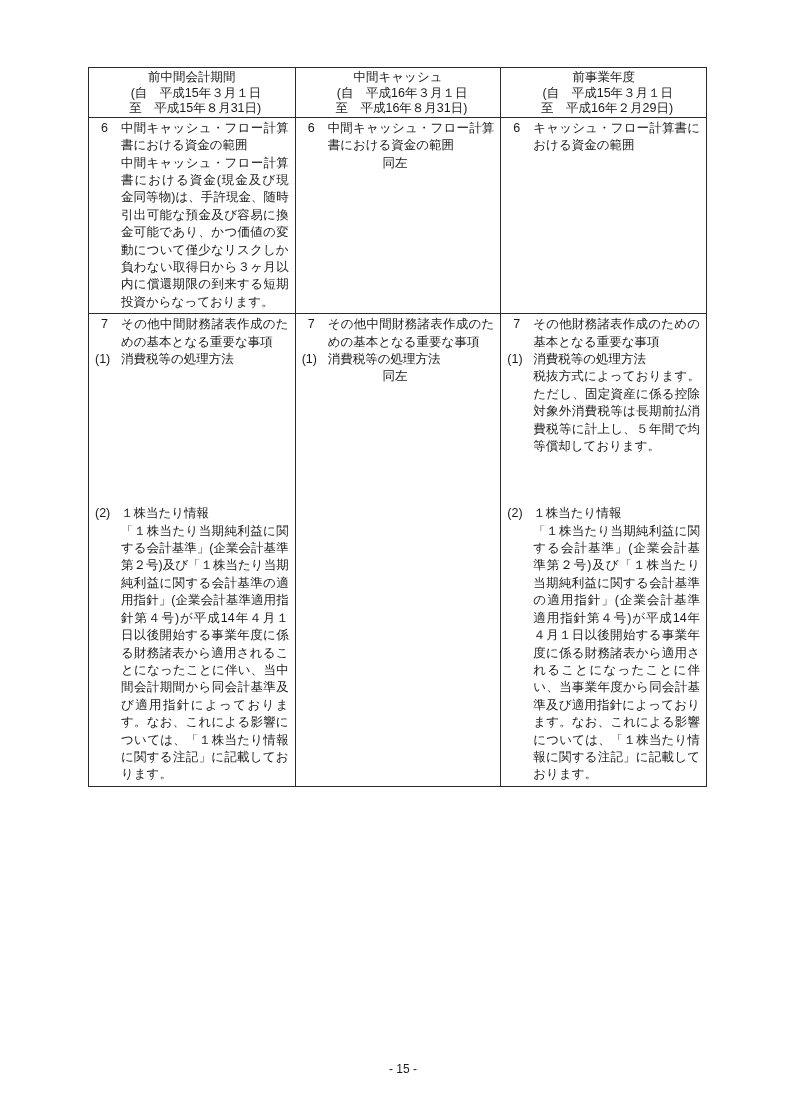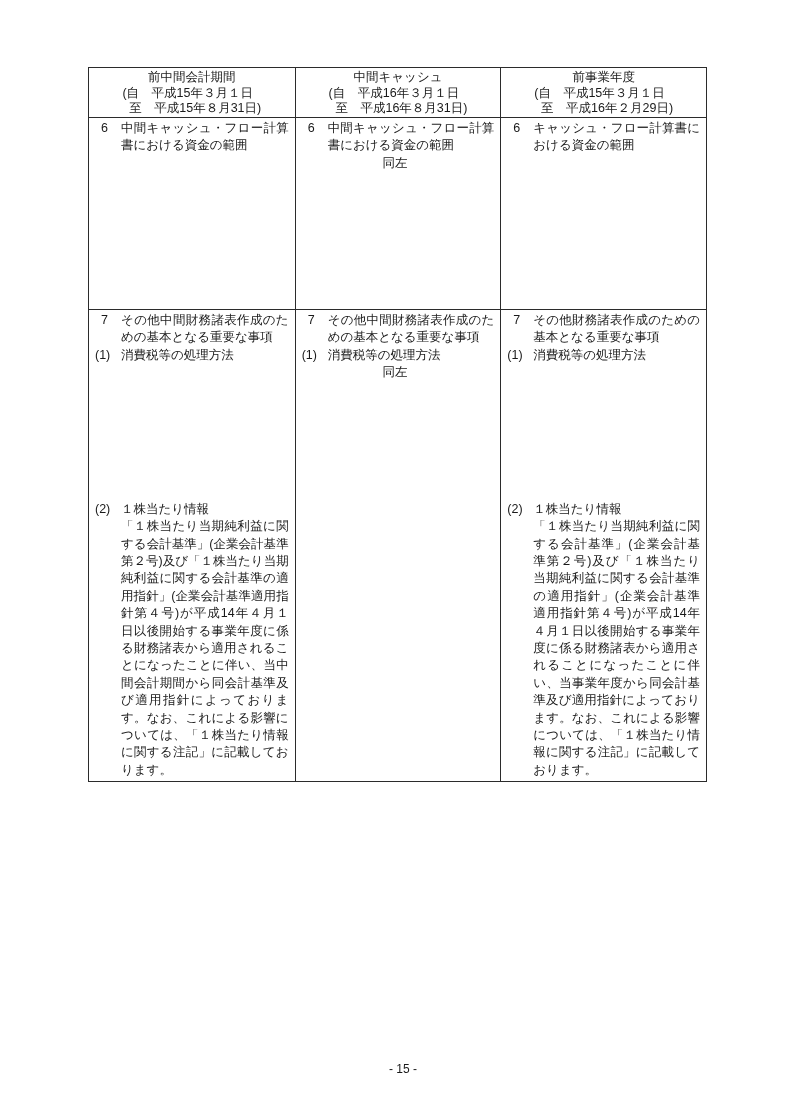--- a/index.html
+++ b/index.html
@@ -50,21 +50,21 @@
     text-align: center;
     line-height: 15.6px;
     min-height: 47px;
     padding: 2px 2px 0 2px;
   }
   .hdr-period {
     text-align: center;
   }
   .hdr-dates {
     display: inline-block;
-    text-align: left;
+    text-align: right;
   }
   .hdr-to {
     padding-left: 0.55em;
   }
   
   .row-body { min-height: 191px; }
   .row-7a   { min-height: 191px; }
   .row-7b   { min-height: 271px; }
 
   .num-row { display: flex; }
@@ -128,20 +128,21 @@
         </div>
       </div>
     </div>
 
     <div class="t-row bordered row-body">
       <div class="t-cell">
         <div class="num-row">
           <span class="gutter">6</span>
           <span class="flow">中間キャッシュ・フロー計算書における資金の範囲</span>
         </div>
+        <div class="para">中間キャッシュ・フロー計算書における資金(現金及び現金同等物)は、手許現金、随時引出可能な預金及び容易に換金可能であり、かつ価値の変動について僅少なリスクしか負わない取得日から３ヶ月以内に償還期限の到来する短期投資からなっております。</div>
       </div>
       <div class="t-cell">
         <div class="num-row">
           <span class="gutter">6</span>
           <span class="flow">中間キャッシュ・フロー計算書における資金の範囲</span>
         </div>
         <div class="same-left">同左</div>
       </div>
       <div class="t-cell">
         <div class="num-row">
@@ -175,20 +176,21 @@
       </div>
       <div class="t-cell">
         <div class="num-row">
           <span class="gutter">7</span>
           <span class="flow">その他財務諸表作成のための基本となる重要な事項</span>
         </div>
         <div class="num-row">
           <span class="gutter paren">(1)</span>
           <span class="flow">消費税等の処理方法</span>
         </div>
+        <div class="para">税抜方式によっております。ただし、固定資産に係る控除対象外消費税等は長期前払消費税等に計上し、５年間で均等償却しております。</div>
       </div>
     </div>
 
     <div class="t-row row-7b">
       <div class="t-cell cont">
         <div class="num-row">
           <span class="gutter paren">(2)</span>
           <span class="flow">１株当たり情報</span>
         </div>
         <div class="para">「１株当たり当期純利益に関する会計基準」(企業会計基準第２号)及び「１株当たり当期純利益に関する会計基準の適用指針」(企業会計基準適用指針第４号)が平成14年４月１日以後開始する事業年度に係る財務諸表から適用されることになったことに伴い、当中間会計期間から同会計基準及び適用指針によっております。なお、これによる影響については、「１株当たり情報に関する注記」に記載しております。</div>

